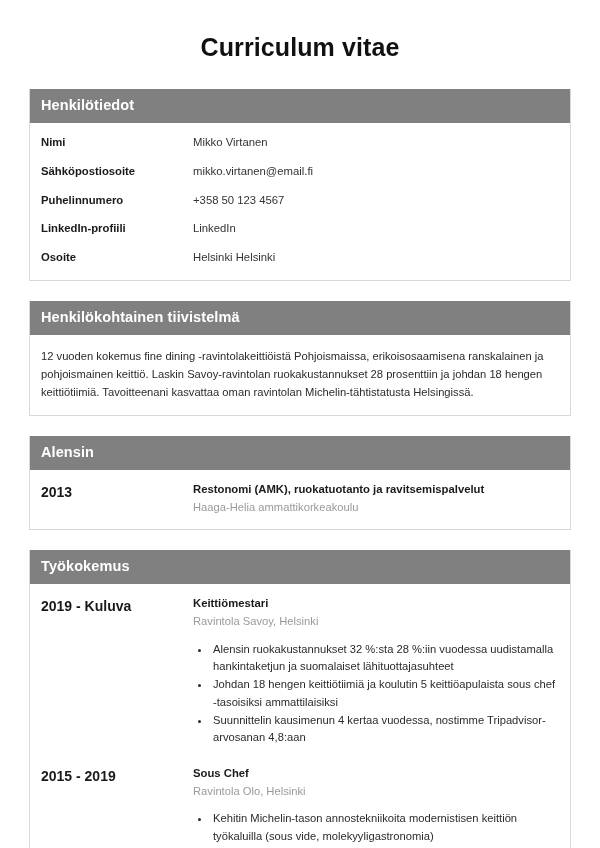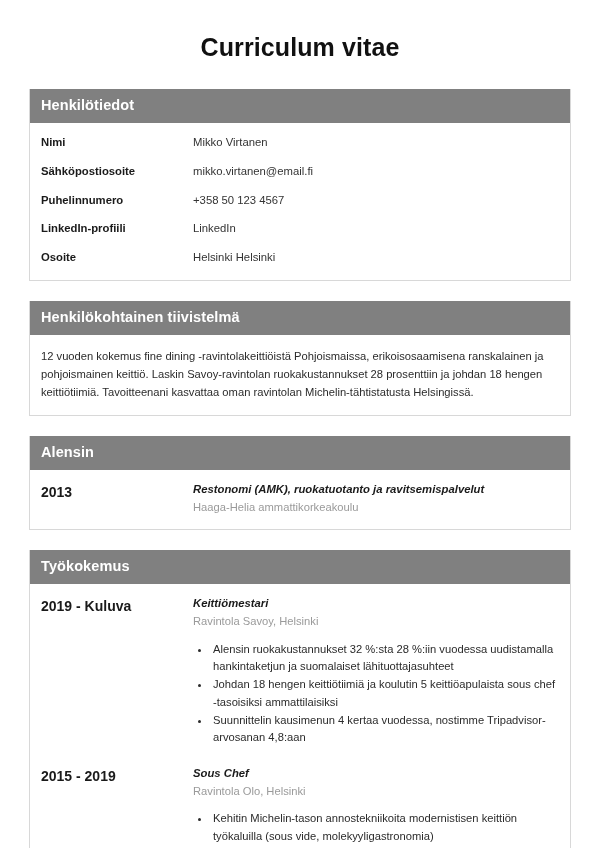--- a/index.html
+++ b/index.html
@@ -105,21 +105,20 @@
   }
   .entry-main {
     flex: 1 1 auto;
     min-width: 0;
   }
   .entry-title {
     font-size: 11.3px;
     font-weight: bold;
     color: #1a1a1a;
     line-height: 1.4;
-    font-style: italic;
   }
   .entry-sub {
     font-size: 11.2px;
     color: #9a9a9a;
     line-height: 1.5;
     margin-top: 1px;
   }
   .entry-bullets {
     list-style: disc;
     margin: 11px 0 0 0;

